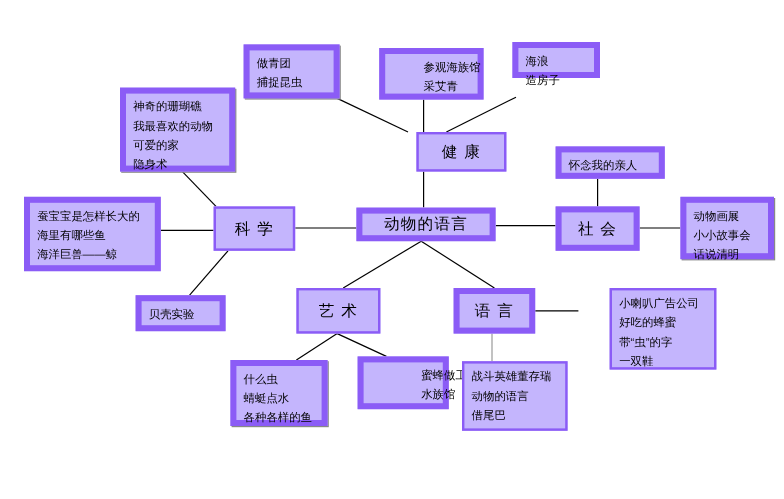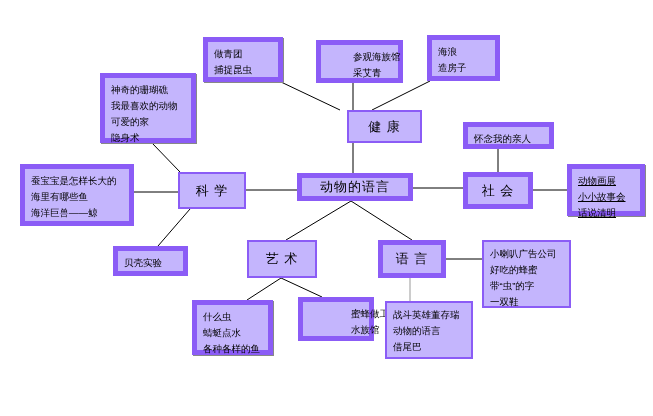--- a/index.html
+++ b/index.html
@@ -72,21 +72,21 @@
   <div class="box leaf shadow" style="left:203px; top:37px; width:80px; height:45px;">
     <div>做青团</div>
     <div>捕捉昆虫</div>
   </div>
 
   <div class="box leaf" style="left:316px; top:40px; width:87px; height:43px;padding-left:32px;">
     <div>参观海族馆</div>
     <div>采艾青</div>
   </div>
 
-  <div class="box leaf" style="left:427px; top:35px; width:73px; height:46px;">
+  <div class="box leaf" style="left:427px; top:35px; width:73px; height:30px;">
     <div>海浪</div>
     <div>造房子</div>
   </div>
 
   <div class="box leaf shadow" style="left:100px; top:73px; width:96px; height:70px;">
     <div>神奇的珊瑚礁</div>
     <div>我最喜欢的动物</div>
     <div>可爱的家</div>
     <div>隐身术</div>
   </div>
@@ -122,21 +122,21 @@
   </div>
 
   <div class="box hub" style="left:378px; top:240px; width:68px; height:38px;">
     <span>语 言</span>
   </div>
 
   <div class="box leaf" style="left:463px; top:122px; width:91px; height:27px;">
     <div>怀念我的亲人</div>
   </div>
 
-  <div class="box leaf shadow" style="left:567px; top:164px; width:78px; height:52px;text-decoration:underline;">
+  <div class="box leaf shadow" style="left:567px; top:164px; width:78px; height:52px;">
     <div>动物画展</div>
     <div>小小故事会</div>
     <div>话说清明</div>
   </div>
 
   <div class="box leaf shadow" style="left:192px; top:300px; width:81px; height:55px;">
     <div>什么虫</div>
     <div>蜻蜓点水</div>
     <div>各种各样的鱼</div>
   </div>
@@ -145,20 +145,20 @@
     <div>蜜蜂做工</div>
     <div>水族馆</div>
   </div>
 
   <div class="box leaf bold" style="left:385px; top:301px; width:88px; height:58px;">
     <div>战斗英雄董存瑞</div>
     <div>动物的语言</div>
     <div>借尾巴</div>
   </div>
 
-  <div class="box leaf bold" style="left:482px; top:240px; width:89px; height:68px;">
+  <div class="box leaf bold" style="left:508px; top:240px; width:89px; height:68px;">
     <div>小喇叭广告公司</div>
     <div>好吃的蜂蜜</div>
     <div>带“虫”的字</div>
     <div>一双鞋</div>
   </div>
 
 </div>
 
 </body></html>

